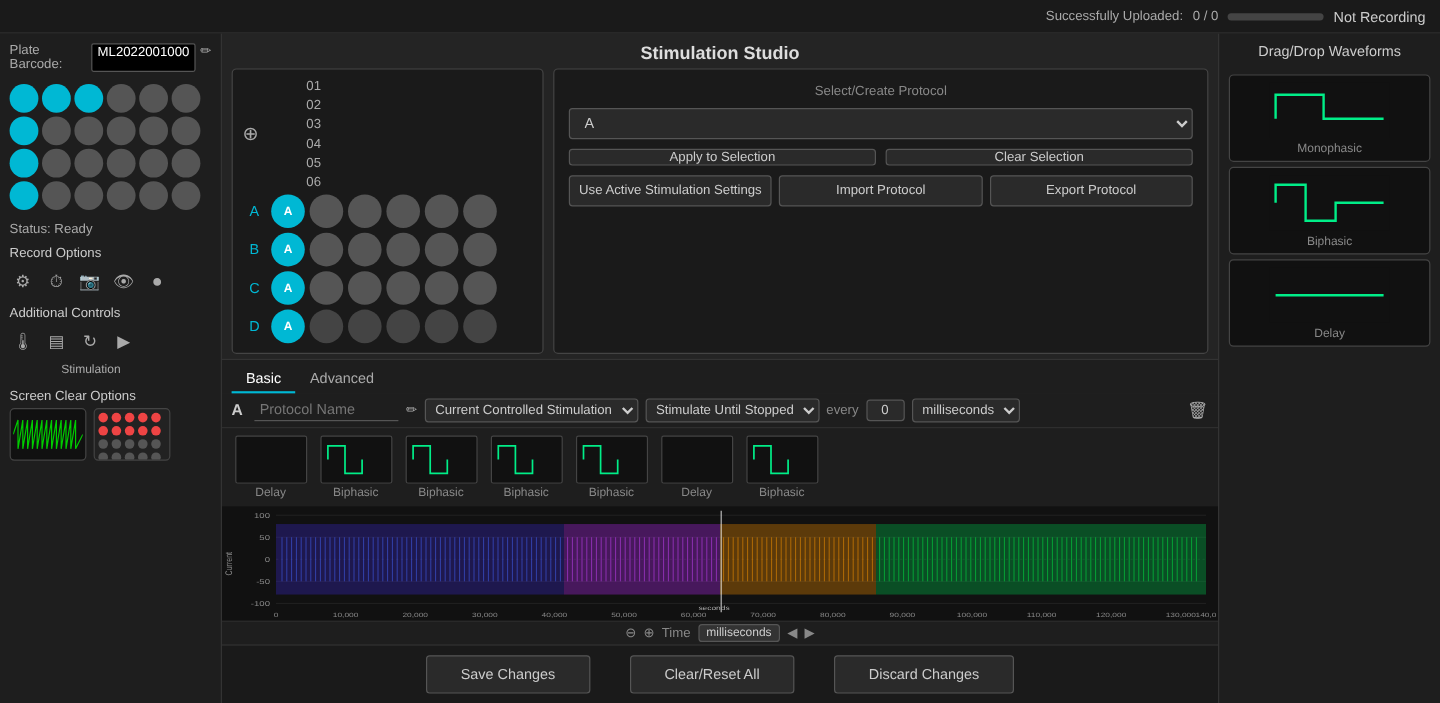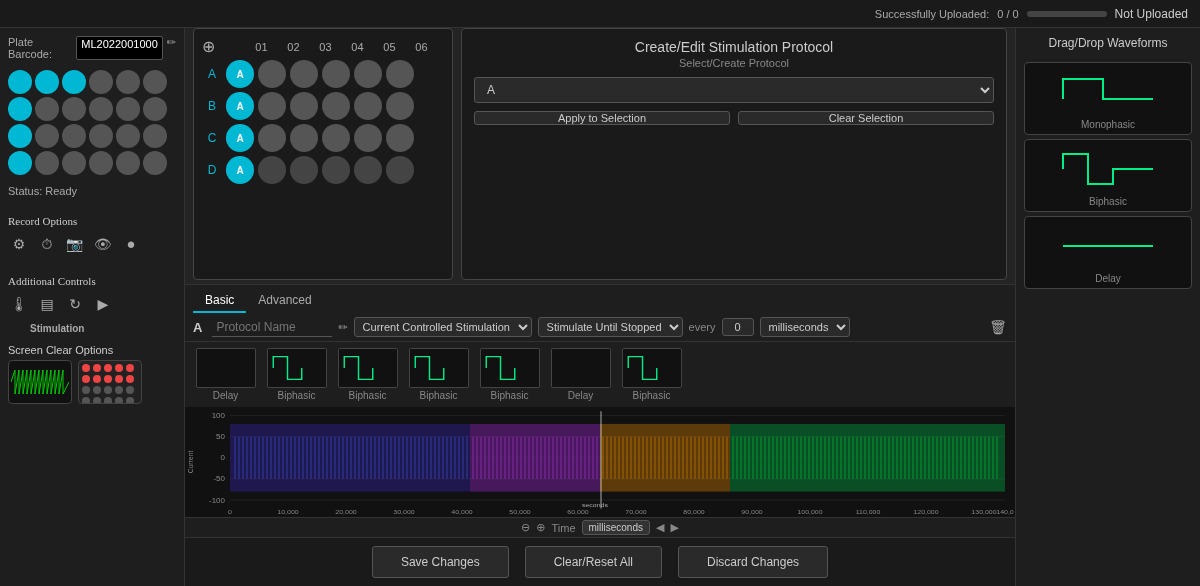--- a/index.html
+++ b/index.html
@@ -79,36 +79,35 @@
       border-radius: 50%;
       background: #555;
     }
     .well.active { background: #00b8d4; }
 
     .status-row { font-size: 11px; color: #aaa; }
 
     .section-label {
       font-size: 11px;
       color: #ccc;
-      margin-top: 12px;
-      font-family: Liberation Serif, serif;
+      margin-top: 2px;
     }
 
     .icon-row {
       display: flex;
       gap: 6px;
       align-items: center;
       margin-bottom: 2px;
     }
     .icon-btn {
       width: 22px; height: 22px;
       display: flex; align-items: center; justify-content: center;
       color: #aaa; font-size: 14px; cursor: pointer;
     }
-    .stimulation-label { font-size: 10px; color: #aaa; margin-left: 22px; font-weight: bold; }
+    .stimulation-label { font-size: 10px; color: #aaa; margin-left: 43px; }
 
     .screen-view-section { margin-top: 4px; }
     .screen-view-label { font-size: 11px; color: #ccc; margin-bottom: 4px; }
     .screen-thumbnails {
       display: flex; gap: 6px;
     }
     .thumb {
       width: 64px; height: 44px;
       border-radius: 4px;
       overflow: hidden;
@@ -168,20 +167,21 @@
       align-items: center;
       margin-bottom: 4px;
     }
     .plus-icon {
       color: #aaa; font-size: 16px; margin-right: 8px; cursor: pointer;
     }
     .col-labels {
       display: flex;
       gap: 4px;
       margin-left: 24px;
+      flex-direction: column;
     }
     .col-label {
       width: 28px; text-align: center;
       font-size: 11px; color: #aaa;
     }
 
     .well-rows { display: flex; flex-direction: column; gap: 4px; }
     .well-row { display: flex; align-items: center; gap: 4px; }
     .row-label {
       width: 20px; text-align: center;
@@ -400,21 +400,21 @@
       border-radius: 3px;
       padding: 1px 6px;
       color: #ccc;
       font-size: 10px;
     }
 
     
     .bottom-buttons {
       display: flex;
       justify-content: center;
-      gap: 16px;
+      gap: 33px;
       padding: 8px;
       background: #1a1a1a;
       border-top: 1px solid #333;
     }
     .bottom-btn {
       padding: 8px 28px;
       border: 1px solid #555;
       background: #2a2a2a;
       color: #ccc;
       border-radius: 3px;
@@ -458,21 +458,21 @@
   </style>
 </head>
 <body>
 
 <div class="top-bar">
   <div class="top-bar-left"></div>
   <div class="top-bar-right">
     <span>Successfully Uploaded:</span>
     <span>0 / 0</span>
     <span class="upload-bar"></span>
-    <span class="not-recording">Not Uploaded</span>
+    <span class="not-recording">Not Recording</span>
   </div>
 </div>
 
 <div class="main-layout">
 
   <div class="left-panel">
     <div class="plate-barcode-row">
       <span class="plate-barcode-label">Plate Barcode:</span>
       <span class="plate-barcode-value">ML2022001000</span>
       <span class="edit-icon">✏</span>
@@ -560,20 +560,21 @@
           <div class="dot-s" style="background:#555"></div>
           <div class="dot-s" style="background:#555"></div>
           <div class="dot-s" style="background:#555"></div>
           <div class="dot-s" style="background:#555"></div>
         </div>
       </div>
     </div>
   </div>
 
   <div class="center-panel">
+    <div class="stim-studio-header">Stimulation Studio</div>
 
     <div class="stim-content">
 
       <div class="well-grid-panel">
         <div class="well-grid-header">
           <span class="plus-icon">⊕</span>
           <div class="col-labels">
             <span class="col-label">01</span>
             <span class="col-label">02</span>
             <span class="col-label">03</span>
@@ -622,35 +623,39 @@
             <div class="well-circle semi-active"></div>
             <div class="well-circle semi-active"></div>
             <div class="well-circle semi-active"></div>
             <div class="well-circle semi-active"></div>
           </div>
         </div>
       </div>
 
       <div class="protocol-panel">
         <div>
-          <div class="protocol-title">Create/Edit Stimulation Protocol</div>
           <div class="protocol-subtitle">Select/Create Protocol</div>
         </div>
 
         <div class="protocol-select-row">
           <select class="protocol-select">
             <option>A</option>
           </select>
         </div>
 
         <div class="protocol-btn-row">
           <div class="proto-btn">Apply to Selection</div>
           <div class="proto-btn">Clear Selection</div>
         </div>
 
+        <div class="stim-actions-row">
+          <div class="stim-action-btn">Use Active Stimulation Settings</div>
+          <div class="stim-action-btn">Import Protocol</div>
+          <div class="stim-action-btn">Export Protocol</div>
+        </div>
       </div>
     </div>
 
     <div class="bottom-area">
 
       <div class="tabs-row">
         <div class="tab active">Basic</div>
         <div class="tab">Advanced</div>
       </div>
 

